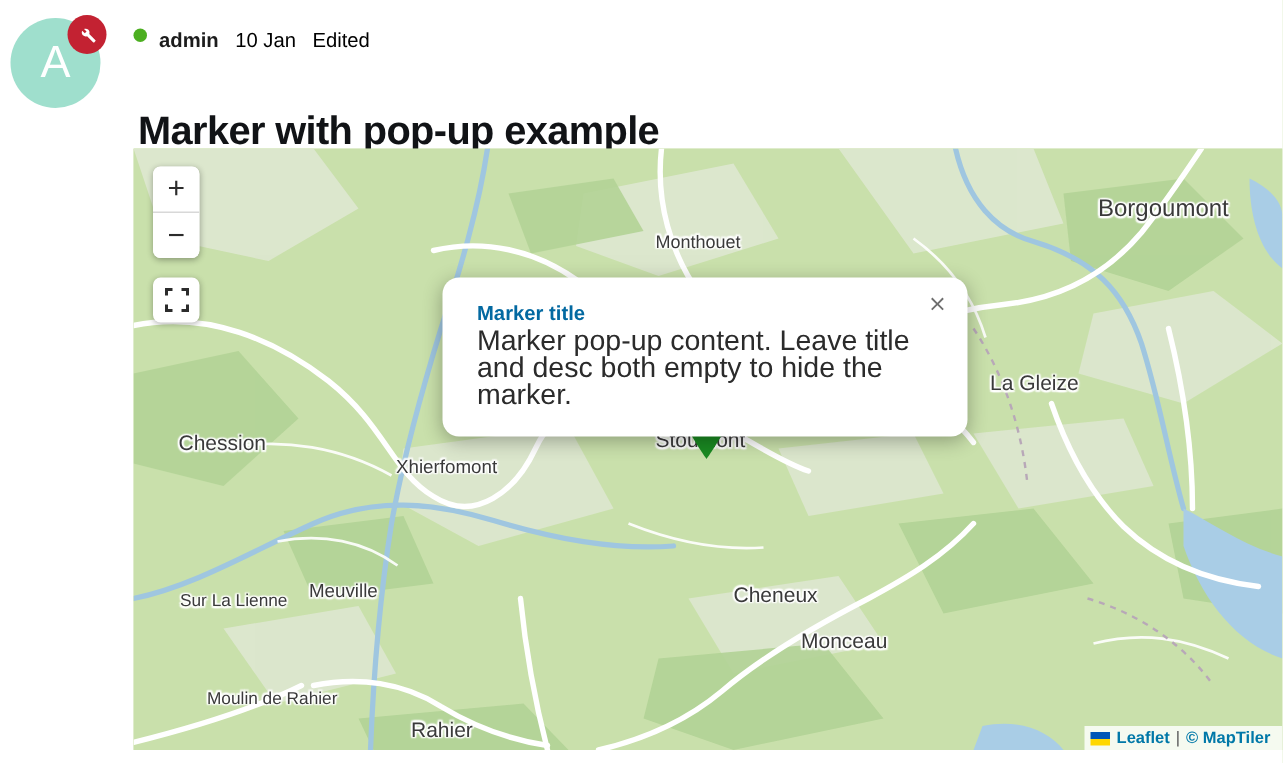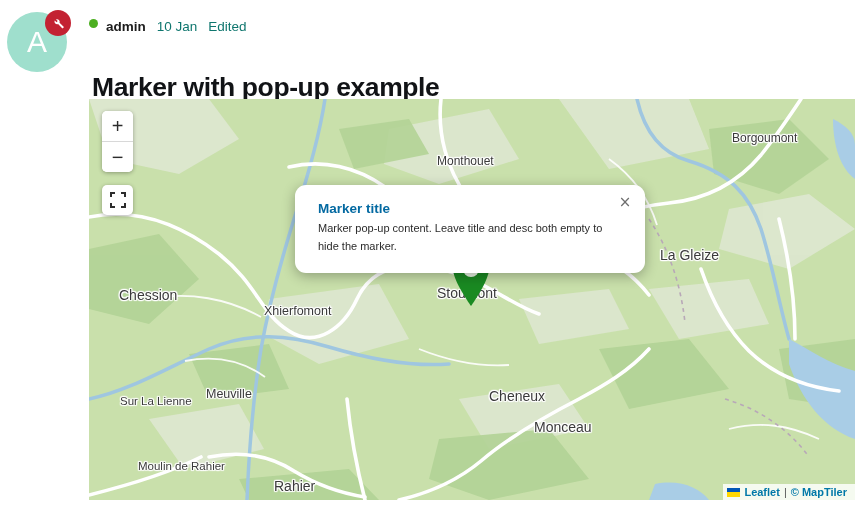--- a/index.html
+++ b/index.html
@@ -62,21 +62,21 @@
     border-radius: 50%;
     background: #4caf21;
     margin-right: 8px;
   }
   #meta-author {
     font-weight: bold;
     color: #1c1c1c;
     font-size: 13.5px;
   }
   .meta-sub {
-    color: #0f766e;
+    color: #000000;
     margin-left: 11px;
     font-size: 13.5px;
   }
 
   #page-title {
     position: absolute;
     left: 88px; top: 68px;
     margin: 4px;
     font-size: 26.5px;
     font-weight: bold;
@@ -157,21 +157,21 @@
     padding: 16px 20px 18px 23px;
     box-sizing: border-box;
   }
   #popup-title {
     font-size: 13.5px;
     font-weight: bold;
     color: #0369a1;
     margin: 0 0 3px 0;
   }
   #popup-body {
-    font-size: 11px;
+    font-size: 19px;
     line-height: 18px;
     color: #2b2b2b;
     margin: 0;
     max-width: 292px;
   }
   #popup-close-button {
     position: absolute;
     right: 12px; top: 9px;
     width: 16px; height: 16px;
     color: #6e6e6e;
@@ -314,21 +314,21 @@
       <path d="M96 262 C126 256, 154 262, 176 278"></path>
     </g>
 
     <g fill="none" stroke="#b8a8b8" stroke-width="1.6" stroke-dasharray="4 4">
       <path d="M636 300 C670 310, 700 330, 720 358"></path>
       <path d="M560 120 C580 150, 592 186, 596 224"></path>
     </g>
   </svg>
 
   <div class="place-label" style="left:348px;top:55px;font-size:12px">Monthouet</div>
-  <div class="place-label" style="left:643px;top:32px;font-size:12px">Borgoumont</div>
+  <div class="place-label" style="left:643px;top:32px;font-size:16px">Borgoumont</div>
   <div class="place-label" style="left:571px;top:148px;font-size:14px">La Gleize</div>
   <div class="place-label" style="left:30px;top:188px;font-size:14px">Chession</div>
   <div class="place-label" style="left:175px;top:205px;font-size:12.5px">Xhierfomont</div>
   <div class="place-label" style="left:348px;top:186px;font-size:14px">Stoumont</div>
   <div class="place-label" style="left:400px;top:289px;font-size:14px">Cheneux</div>
   <div class="place-label" style="left:445px;top:320px;font-size:14px">Monceau</div>
   <div class="place-label" style="left:117px;top:288px;font-size:12.5px">Meuville</div>
   <div class="place-label" style="left:31px;top:296px;font-size:11.5px">Sur La Lienne</div>
   <div class="place-label" style="left:49px;top:361px;font-size:11.5px">Moulin de Rahier</div>
   <div class="place-label" style="left:185px;top:379px;font-size:14px">Rahier</div>

